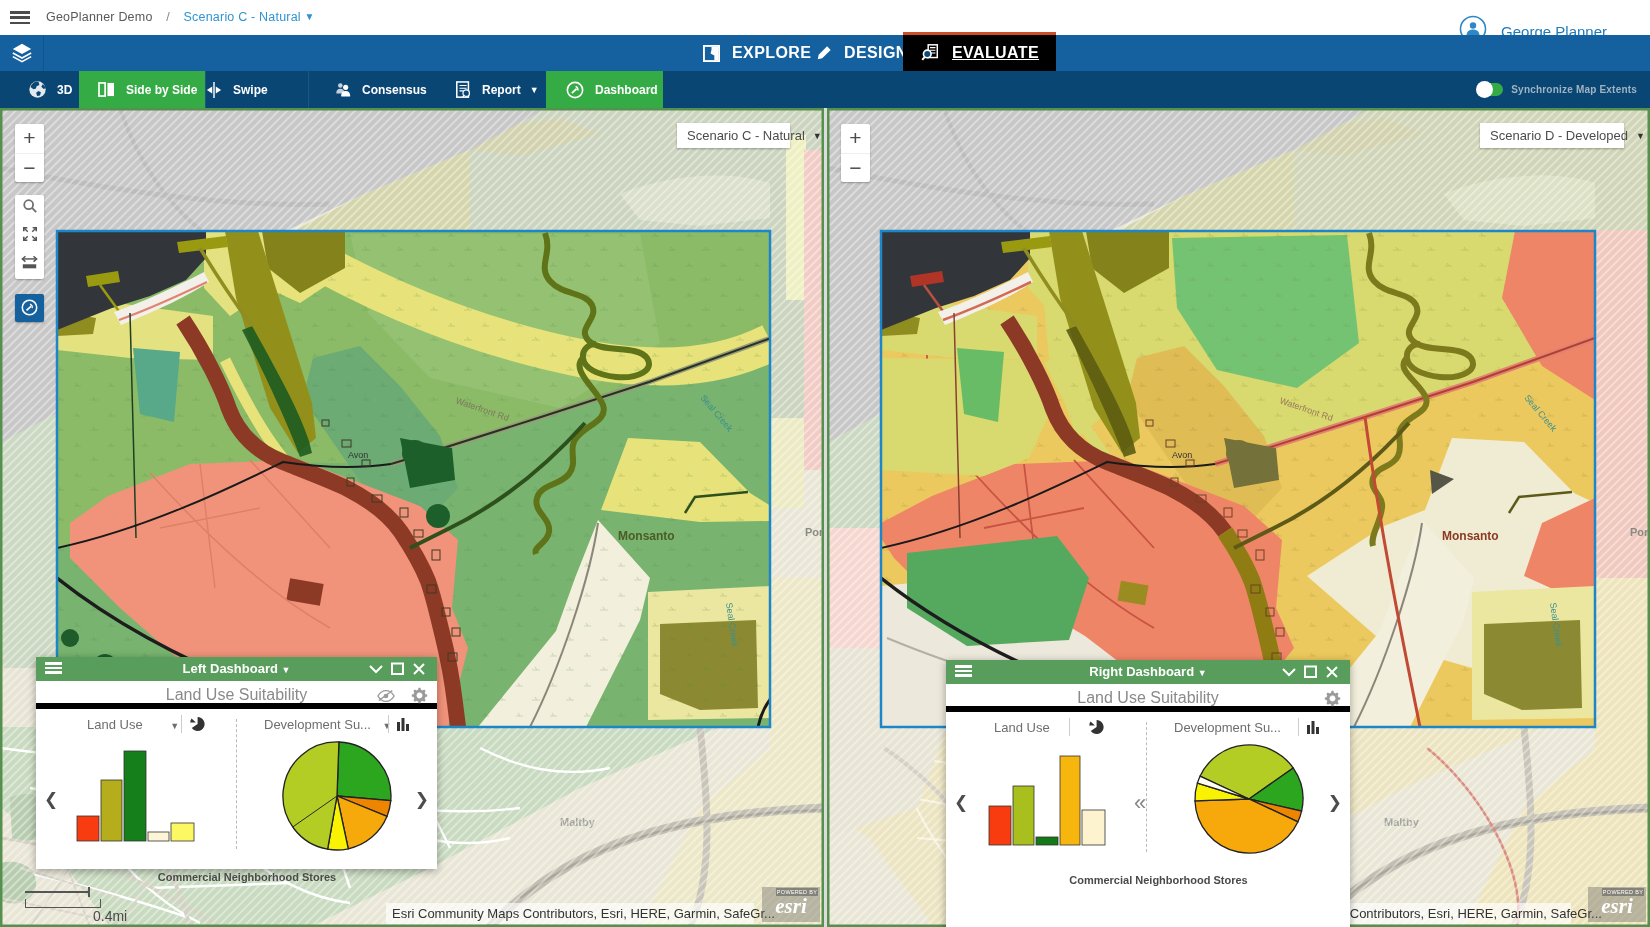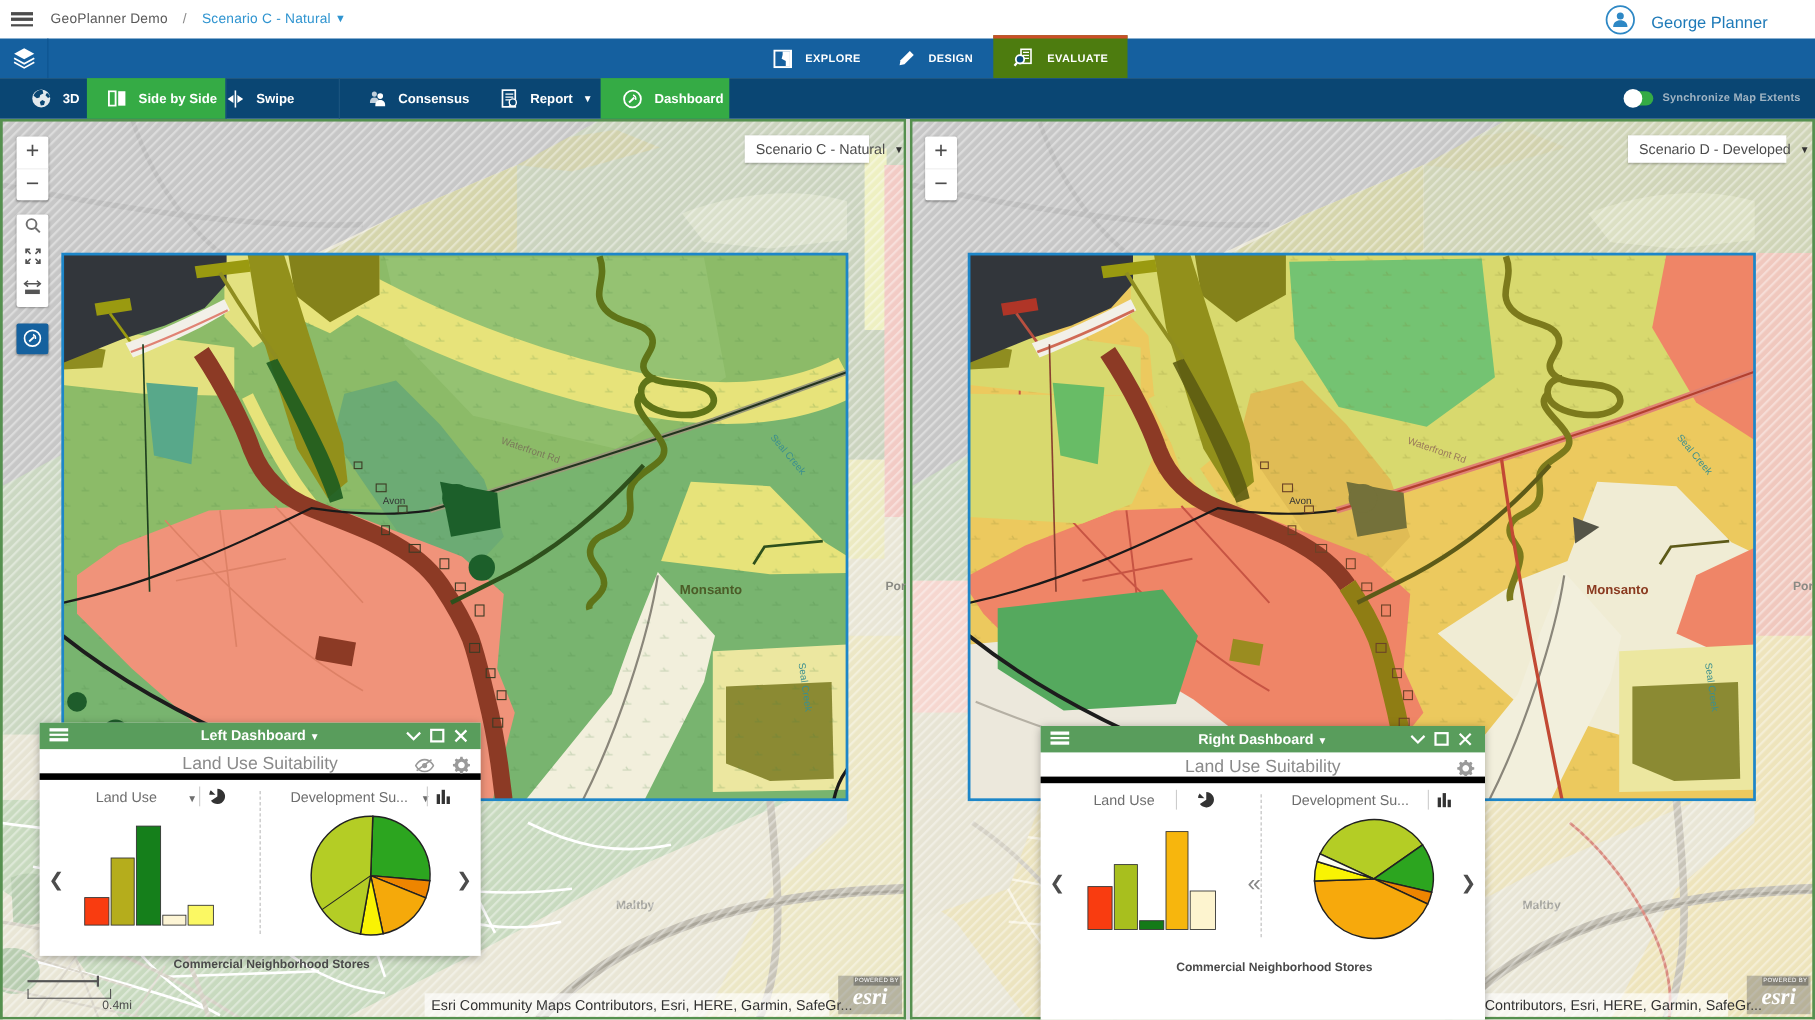--- a/index.html
+++ b/index.html
@@ -6,29 +6,29 @@
 html,body { width:1650px; height:927px; overflow:hidden; font-family:"Liberation Sans", sans-serif; }
 #app { position:relative; width:1650px; height:927px; background:#fff; }
 
 #hdr { position:absolute; left:0; top:0; width:1650px; height:35px; background:#ffffff; }
 #hamb { position:absolute; left:10px; top:11px; width:20px; height:14px; }
 #hamb div { height:2.5px; background:#4c4c4c; margin-bottom:2.9px; }
 #crumb { position:absolute; left:46px; top:10px; font-size:12.5px; color:#595959; letter-spacing:.2px; }
 #crumb .sep { color:#8a8a8a; margin:0 10px; }
 #crumb .scen { color:#2f94d0; }
 #crumb .caret { color:#2f94d0; font-size:10px; vertical-align:1px; }
-#user { position:absolute; right:43px; top:4px; height:28px; }
+#user { position:absolute; right:43px; top:15px; height:28px; }
 #user .av { display:inline-block; vertical-align:middle; }
 #user .nm { display:inline-block; vertical-align:middle; color:#1e7ab8; font-size:15px; margin-left:10px; }
 
 #nav { position:absolute; left:0; top:35px; width:1650px; height:36px; background:#15609f; }
 #nav .vdiv { position:absolute; left:43px; top:0; width:1px; height:36px; background:#0d5490; }
-.tab { position:absolute; top:0; height:36px; display:flex; align-items:center; color:#fff; font-size:10px; font-weight:bold; letter-spacing:.4px; }
+.tab { position:absolute; top:0; height:36px; display:flex; align-items:center; color:#fff; font-size:16px; font-weight:bold; letter-spacing:.4px; }
 .tab svg { margin-right:12px; }
-#tab-ev { background:#4d7c0f; border-top:3px solid #cb4e28; margin-top:-3px; height:39px; padding:0 17px; }
+#tab-ev { background:#000000; border-top:3px solid #cb4e28; margin-top:-3px; height:39px; padding:0 17px;text-decoration:underline; }
 
 #tbar { position:absolute; left:0; top:71px; width:1650px; height:37px; background:#0a4673; }
 .titem { position:absolute; top:0; height:37px; display:flex; align-items:center; color:#fff; font-size:12px; font-weight:bold; white-space:nowrap; }
 .titem.green { background:#35ab45; }
 .tdiv { position:absolute; top:0; width:1px; height:37px; background:#1b5580; }
 #sync { position:absolute; right:13px; top:0; height:37px; display:flex; align-items:center; }
 #sync .tog { width:26px; height:13px; border-radius:7px; background:#35ab45; position:relative; margin-right:8px; }
 #sync .tog i { position:absolute; left:-1px; top:-2px; width:17px; height:17px; border-radius:50%; background:#fff; display:block; }
 #sync .lbl { color:#9fb3c2; font-size:10px; font-weight:bold; letter-spacing:.2px; }
 
@@ -355,21 +355,21 @@
 
     <div class="zbox" style="left:841px;top:16px">
         <div class="zb">+</div>
         <div class="zb">−</div>
       </div>
     <div class="scen-dd" style="left:1480px;top:15px;width:144px">Scenario D - Developed<span class="car">▼</span></div>
 
     <div style="position:absolute;left:25px;top:791px;width:76px;height:9px;border-left:1.5px solid #555;border-right:1.5px solid #555;border-bottom:1.5px solid #555"></div>
     <div style="position:absolute;left:88px;top:779px;width:1.5px;height:10px;background:#555"></div>
       <div style="position:absolute;left:25px;top:783px;width:64px;height:1.5px;background:#555"></div>
-    <div style="position:absolute;left:93px;top:800px;font-size:11px;color:#4a4a4a">0.4mi</div>
+    <div style="position:absolute;left:93px;top:800px;font-size:14px;color:#4a4a4a">0.4mi</div>
 
     <div class="attr" style="left:386px;width:368px">Esri Community Maps Contributors, Esri, HERE, Garmin, SafeGr...</div>
     <div class="esri" style="left:762px">
         <div class="pb">POWERED BY</div>
         <div class="lg">esri</div>
       </div>
     <div class="attr" style="left:1213px;width:358px">Esri Community Maps Contributors, Esri, HERE, Garmin, SafeGr...</div>
     <div class="esri" style="left:1588px">
         <div class="pb">POWERED BY</div>
         <div class="lg">esri</div>

